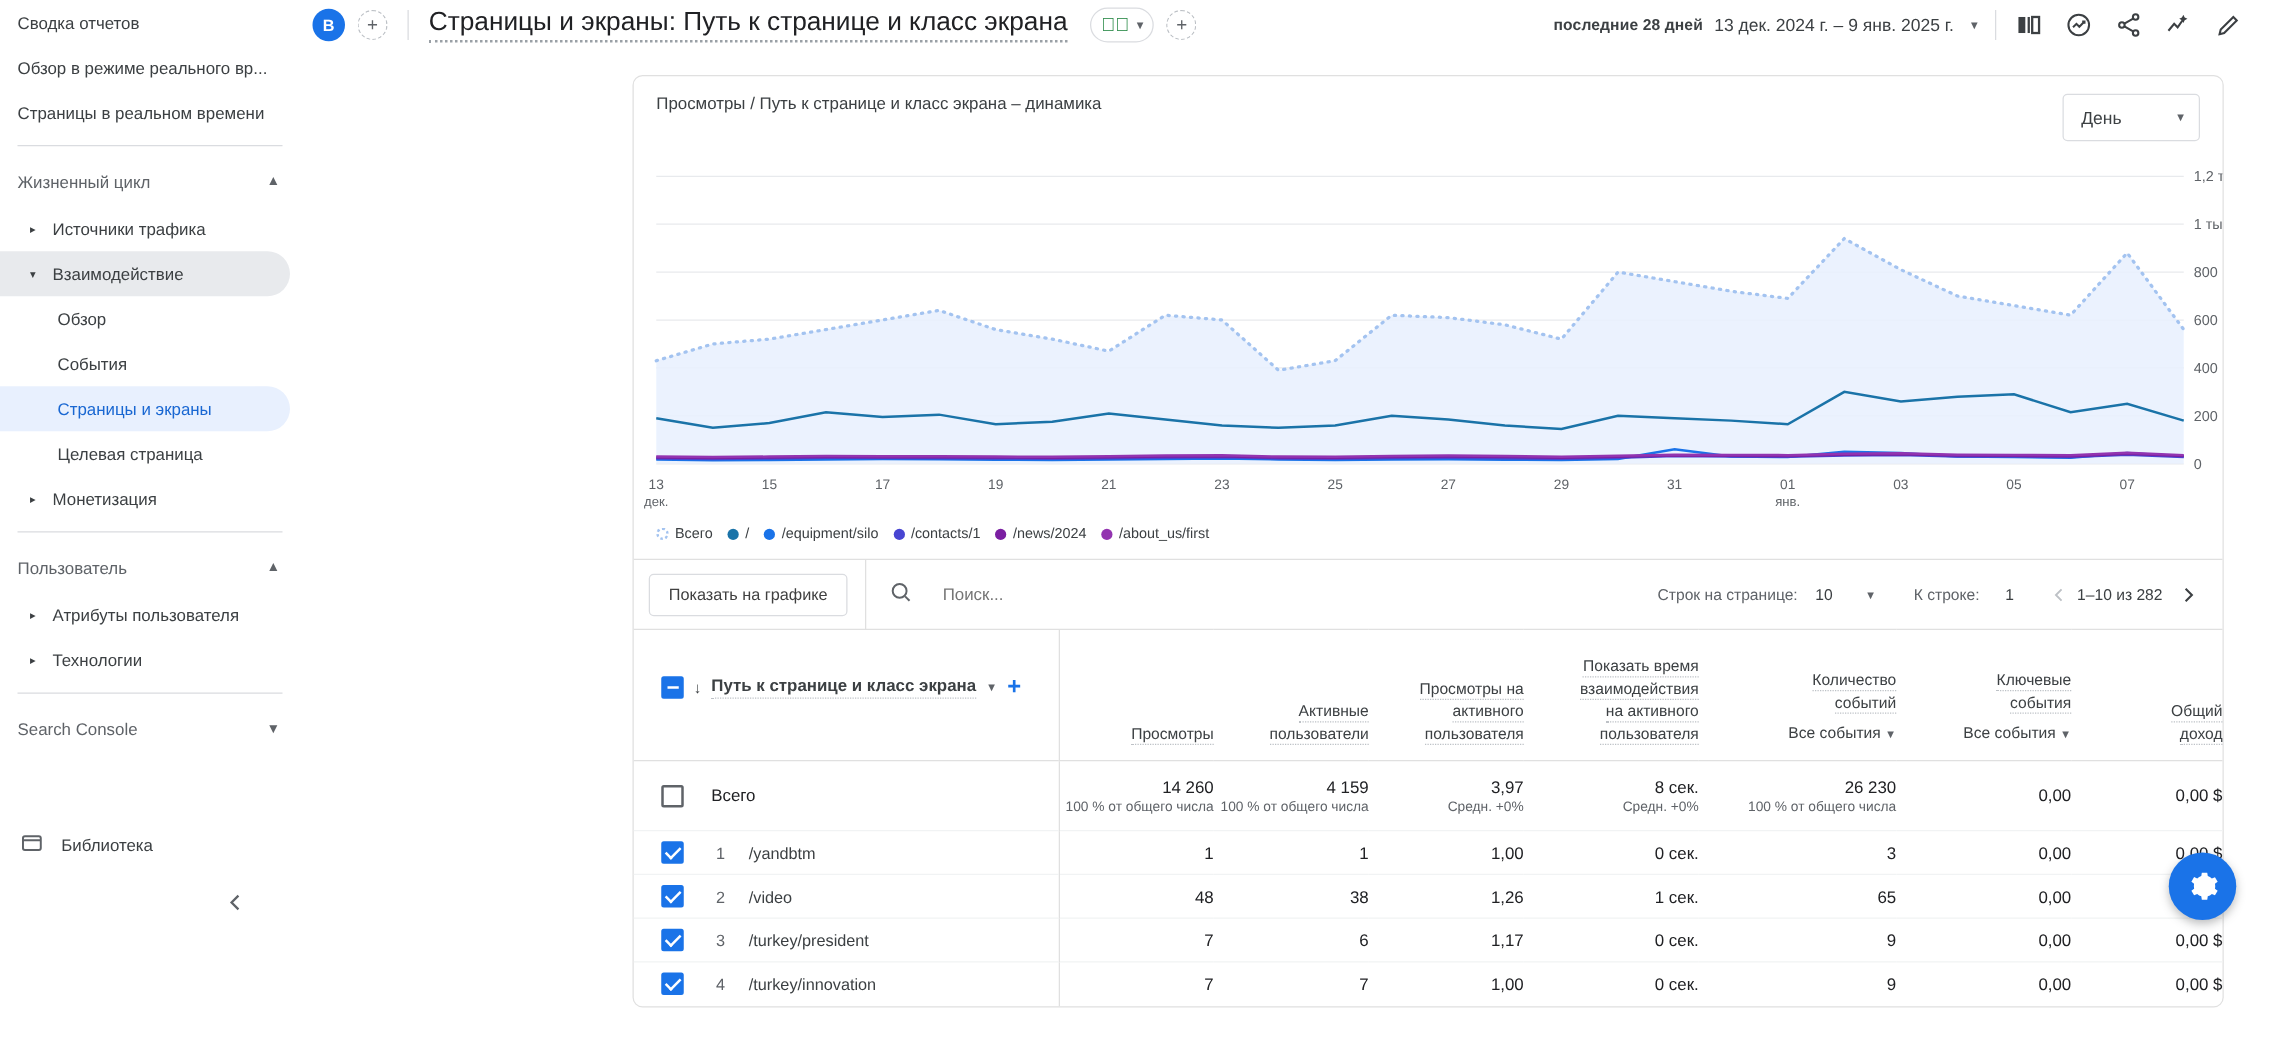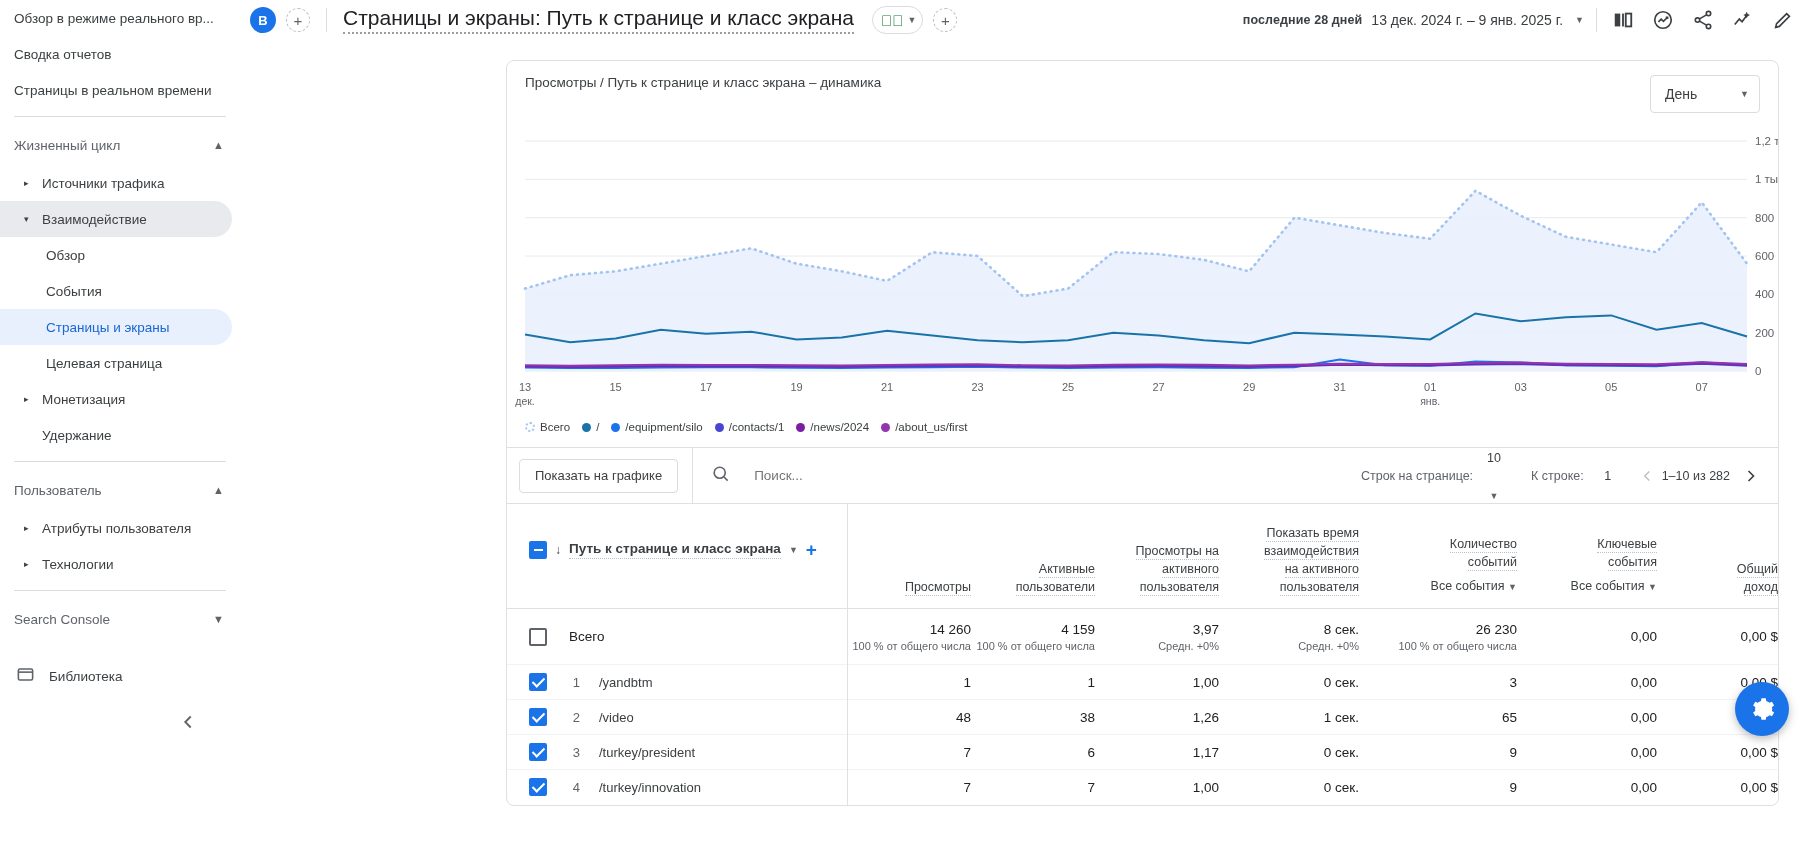--- a/index.html
+++ b/index.html
@@ -134,21 +134,21 @@
     display:flex; align-items:center; gap:24px;
     border-left:1px solid #e0e0e0; height:56px;
     margin-left:14px; padding-left:18px; flex:1;
   }
   .search-input {
     border:none; outline:none; font-size:13.5px; color:#5f6368;
     background:transparent; width:260px; font-family:"Liberation Sans",sans-serif;
   }
   .pager { display:flex; align-items:center; gap:0; padding-right:12px; font-size:12.5px; color:#3c4043;}
   .pg-label { color:#5f6368; }
-  .pg-select { display:flex;align-items:center;gap:26px; margin-left:14px; cursor:pointer;flex-direction:column;}
+  .pg-select { display:flex;align-items:center;gap:26px; margin-left:14px; cursor:pointer;}
   .pg-input {
     width:48px; text-align:center; border:none; outline:none; font-size:12.5px;
     color:#3c4043; background:transparent; font-family:"Liberation Sans",sans-serif;
   }
   .pg-arrow { width:30px;height:30px;display:flex;align-items:center;justify-content:center;cursor:pointer;}
 
   
   .tbl { width:100%; border-collapse:collapse; table-layout:fixed; }
   .tbl th, .tbl td { padding:0; }
   .hdr-row th {
@@ -201,24 +201,24 @@
     box-shadow:0 3px 8px rgba(60,64,67,.35); cursor:pointer; z-index:5;
   }
 </style>
 </head>
 <body>
 
 <div class="app">
 
   <div class="sidebar">
     <div class="nav-item top">
+      <span>Сводка отчетов</span>
+    </div>
+    <div class="nav-item top">
       <span>Обзор в режиме реального вр...</span>
-    </div>
-    <div class="nav-item top">
-      <span>Сводка отчетов</span>
     </div>
     <div class="nav-item top">
       <span>Страницы в реальном времени</span>
     </div>
 
     <div class="divider"></div>
 
     <div class="section-head">
       <span>Жизненный цикл</span>
       <span class="chev">▲</span>
@@ -242,24 +242,20 @@
     <div class="nav-item nav-sub selected">
       <span>Страницы и экраны</span>
     </div>
     <div class="nav-item nav-sub">
       <span>Целевая страница</span>
     </div>
 
     <div class="nav-item">
       <span class="caret">▸</span>
       <span>Монетизация</span>
-    </div>
-    <div class="nav-item">
-      <span class="caret"></span>
-      <span>Удержание</span>
     </div>
 
     <div class="divider"></div>
 
     <div class="section-head">
       <span>Пользователь</span>
       <span class="chev">▲</span>
     </div>
     <div class="nav-item">
       <span class="caret">▸</span>

